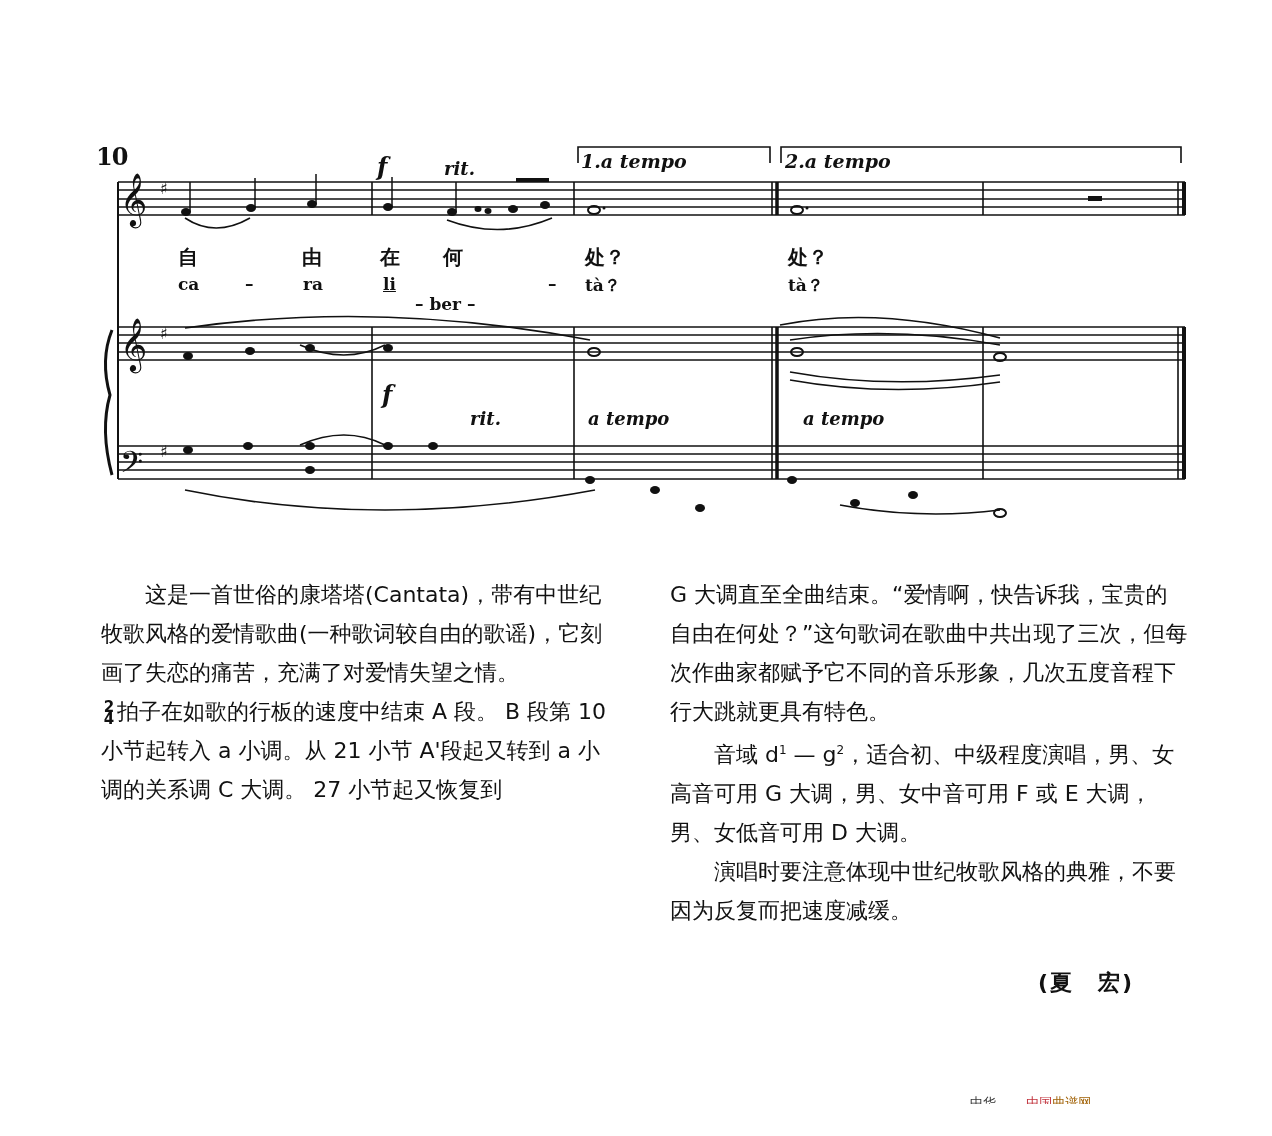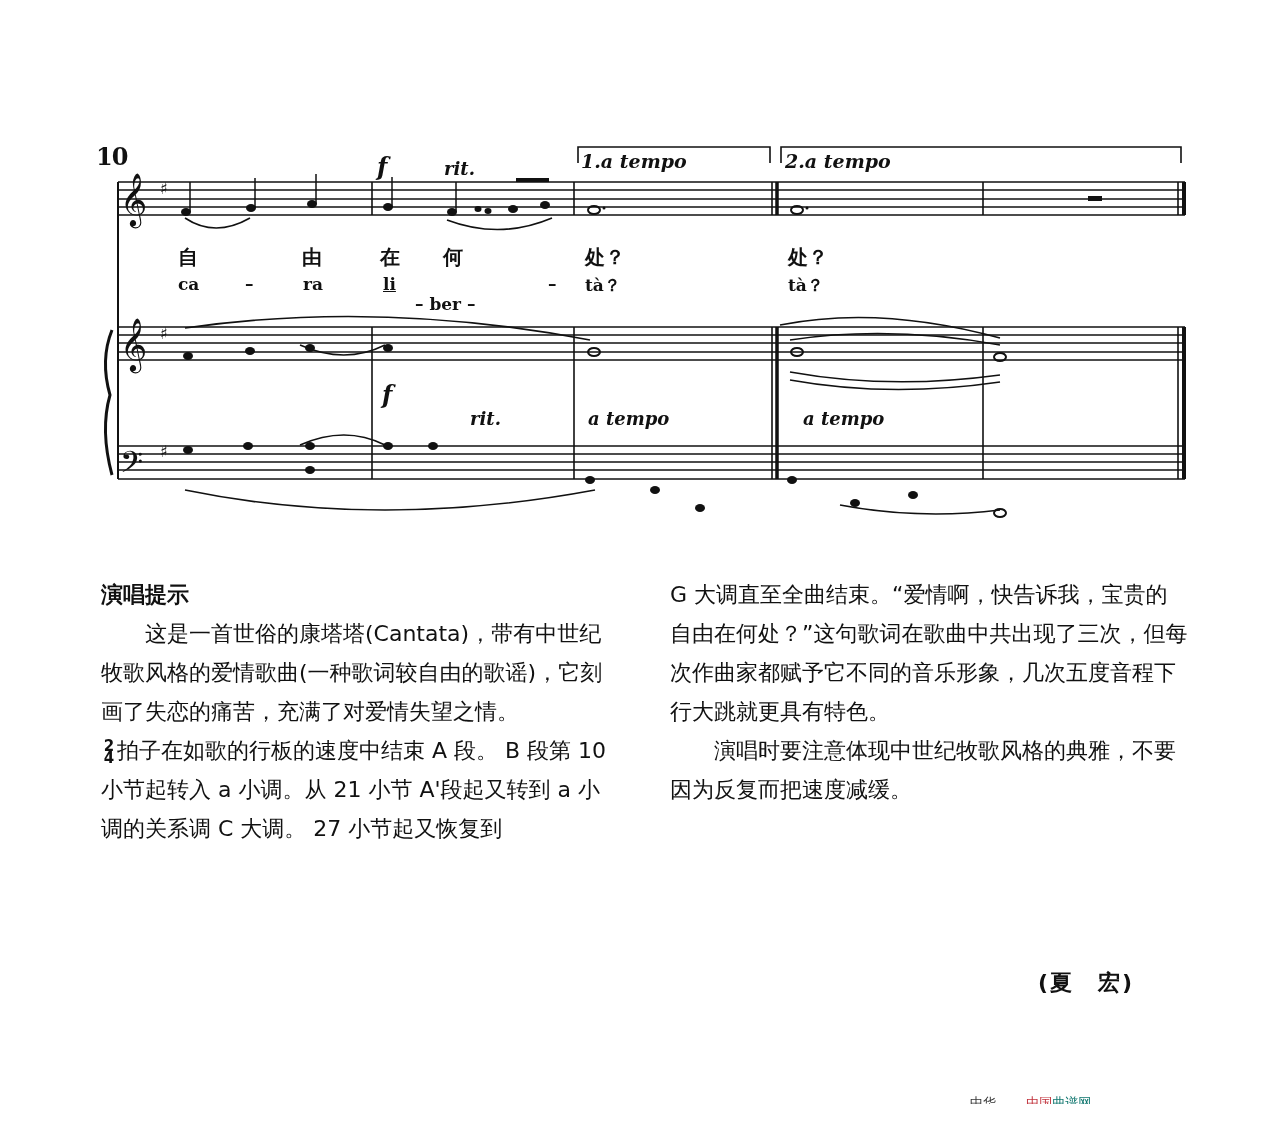--- a/index.html
+++ b/index.html
@@ -17,21 +17,21 @@
     .text-col { position:absolute; font-family:"DejaVu Sans", sans-serif; font-size:22px; line-height:39px; color:#111; }
     .text-col p { margin:0; text-indent:2em; }
     .col-left { left:101px; top:575px; width:518px; }
     .col-right { left:670px; top:575px; width:518px; }
     .section-title { font-weight:bold; text-indent:0 !important; font-size:22px; }
     .noindent { text-indent:0 !important; }
     .timesig { font-weight:bold; font-size:15px; line-height:12px; display:inline-block; vertical-align:middle; text-align:center; width:16px; }
     .author { position:absolute; left:1038px; top:968px; font-family:"DejaVu Sans", sans-serif; font-weight:bold; font-size:22px; letter-spacing:2px; }
     .watermark { position:absolute; left:970px; top:1094px; font-size:13px; font-family:"DejaVu Sans", sans-serif; color:#333; white-space:nowrap; height:10px; overflow:hidden; }
     .watermark .red { color:#c0303a; }
-    .watermark .brown { color:#0f766e; }
+    .watermark .brown { color:#a16207; }
     sup { font-size:12px; }
   </style>
 </head>
 <body>
 
 <div class="page-number">10</div>
 
 <div class="score">
   <svg width="1272" height="540">
     <g stroke="#111" stroke-width="1.6" fill="none">
@@ -162,27 +162,27 @@
   <span class="lyric lyric-it" style="left:245px;">–</span>
   <span class="lyric lyric-it" style="left:303px;">ra</span>
   <span class="lyric lyric-it" style="left:383px;text-decoration:underline;">li</span>
   <span class="lyric lyric-it" style="left:415px;margin-top:20px;">– ber –</span>
   <span class="lyric lyric-it" style="left:548px;">–</span>
   <span class="lyric lyric-it" style="left:585px;">tà？</span>
   <span class="lyric lyric-it" style="left:788px;">tà？</span>
 </div>
 
 <div class="text-col col-left">
-  <p class="section-title">演唱提示</p>
   <p>这是一首世俗的康塔塔(Cantata)，带有中世纪牧歌风格的爱情歌曲(一种歌词较自由的歌谣)，它刻画了失恋的痛苦，充满了对爱情失望之情。</p>
   <p class="noindent"><span class="timesig"><span>2</span><br><span>4</span></span><span>拍子在如歌的行板的速度中结束 A 段。 B 段第 10 小节起转入 a 小调。从 21 小节 A'段起又转到 a 小调的关系调 C 大调。 27 小节起又恢复到</span></p>
 </div>
 
 <div class="text-col col-right">
   <p class="noindent">G 大调直至全曲结束。“爱情啊，快告诉我，宝贵的自由在何处？”这句歌词在歌曲中共出现了三次，但每次作曲家都赋予它不同的音乐形象，几次五度音程下行大跳就更具有特色。</p>
+  <p><span>音域 d</span><sup>1</sup><span> — g</span><sup>2</sup><span>，适合初、中级程度演唱，男、女高音可用 G 大调，男、女中音可用 F 或 E 大调，男、女低音可用 D 大调。</span></p>
   <p>演唱时要注意体现中世纪牧歌风格的典雅，不要因为反复而把速度减缓。</p>
 </div>
 
 <div class="author">(夏　宏)</div>
 
 <div class="watermark">
   <span>中华…</span> <span class="red">…中国</span><span class="brown">曲谱网</span>
 </div>
 
 </body></html>

